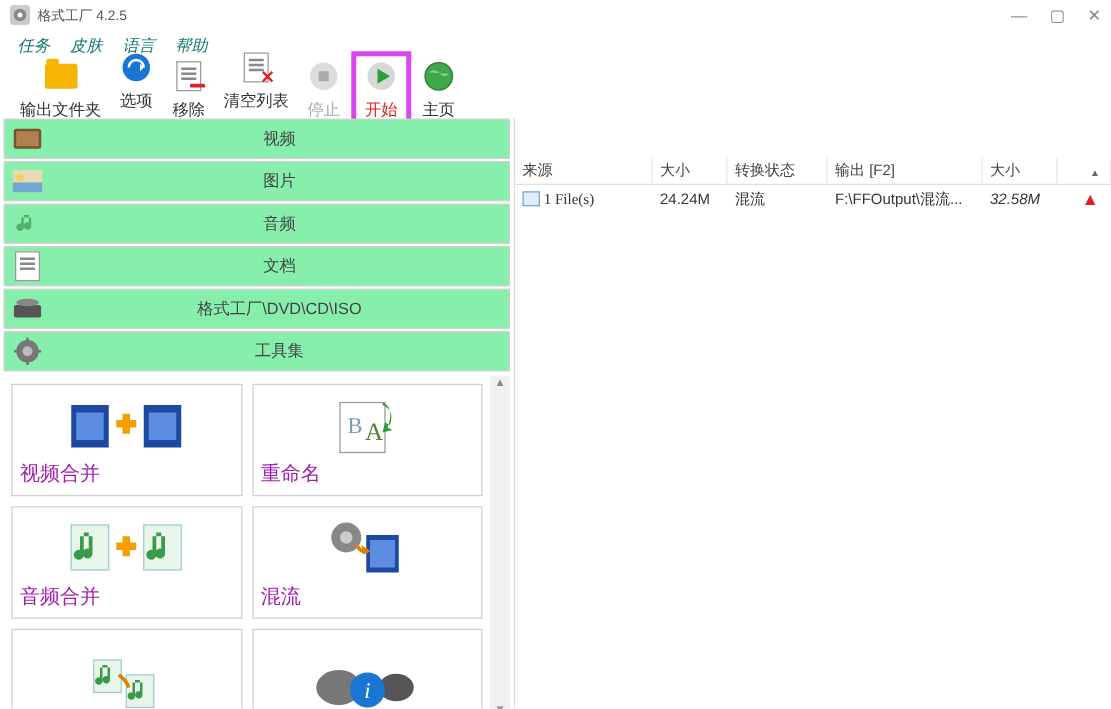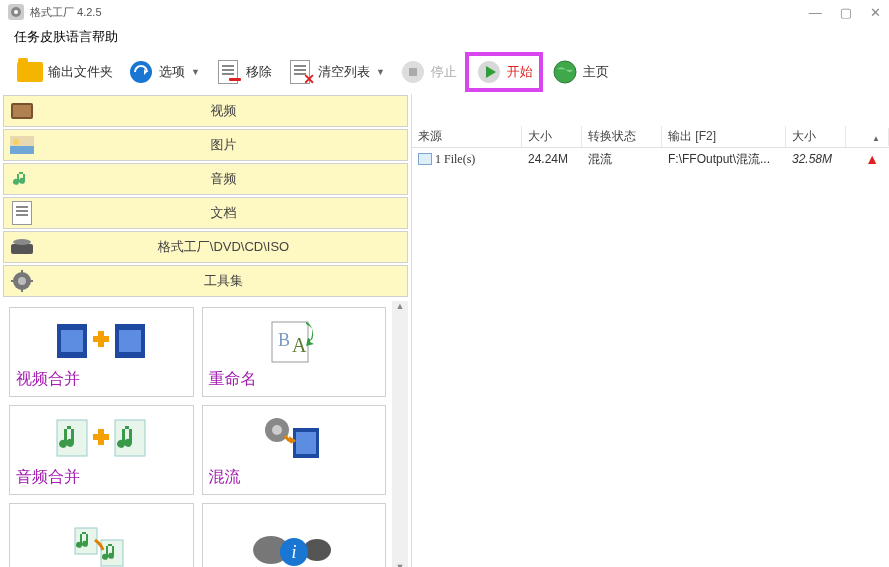--- a/index.html
+++ b/index.html
@@ -4,34 +4,34 @@
   <style>
     * { margin: 0; padding: 0; box-sizing: border-box; }
     body { font-family: "Microsoft YaHei", Arial, sans-serif; font-size: 12px; background: #fff; width: 889px; height: 567px; overflow: hidden; color: #333; }
     
     .titlebar { display: flex; align-items: center; padding: 3px 8px; height: 24px; justify-content: space-between; }
     .app-icon { width: 16px; height: 16px; background: #ccc; border-radius: 3px; margin-right: 6px; display: flex; align-items: center; justify-content: center; }
     .app-title { font-size: 11px; color: #555; flex: 1; }
     .win-controls { display: flex; gap: 18px; color: #888; font-size: 13px; }
     .win-btn { cursor: pointer; }
     
-    .menubar { display: flex; gap: 0; padding: 4px 14px; font-size: 13px; color: #000000; }
+    .menubar { display: flex; gap: 16px; padding: 4px 14px; font-size: 13px; color: #0f766e; font-style: italic; }
     .menu-item { cursor: pointer; }
     
     .toolbar { display: flex; align-items: center; padding: 4px 10px; gap: 2px; height: 44px; }
-    .tool-btn { display: flex; align-items: center; gap: 4px; padding: 2px 6px; cursor: pointer; font-size: 13px; }
+    .tool-btn { display: flex; align-items: center; gap: 4px; padding: 2px 6px; cursor: pointer; font-size: 13px; flex-direction: column; }
     .tool-btn .ticon { width: 28px; height: 28px; display: flex; align-items: center; justify-content: center; }
     .tool-btn.disabled { color: #aaa; }
     .tool-btn.highlighted { border: 4px solid #d946ef; }
     .dropdown-caret { color: #666; font-size: 9px; margin-left: 2px; }
     
     .main-area { display: flex; height: 478px; }
     .left-panel { width: 412px; border-right: 1px solid #ddd; display: flex; flex-direction: column; }
     
-    .cat-row { display: flex; align-items: center; height: 32px; border: 1px solid #d0d0d0; margin: 1px 3px; cursor: pointer; background: #fef9c3; }
+    .cat-row { display: flex; align-items: center; height: 32px; border: 1px solid #d0d0d0; margin: 1px 3px; cursor: pointer; background: #86efac; }
     .cat-icon { width: 28px; height: 22px; margin: 0 4px; display: flex; align-items: center; justify-content: center; }
     .cat-label { flex: 1; text-align: center; font-size: 13px; color: #444; }
     
     .tools-area { flex: 1; display: flex; margin: 3px 3px 0 3px; overflow: hidden; }
     .tools-grid { flex: 1; display: grid; grid-template-columns: 1fr 1fr; gap: 8px; padding: 6px; overflow: hidden; }
     .tool-tile { border: 1px solid #d0d0d0; display: flex; flex-direction: column; padding: 6px; cursor: pointer; min-height: 90px; }
     .tile-iconbox { flex: 1; display: flex; align-items: center; justify-content: center; }
     .tile-label { font-size: 16px; color: #a21caf; padding-top: 2px; }
     .scrollbar-stub { width: 16px; background: #f0f0f0; display: flex; flex-direction: column; justify-content: space-between; align-items: center; font-size: 9px; color: #888; }
     

